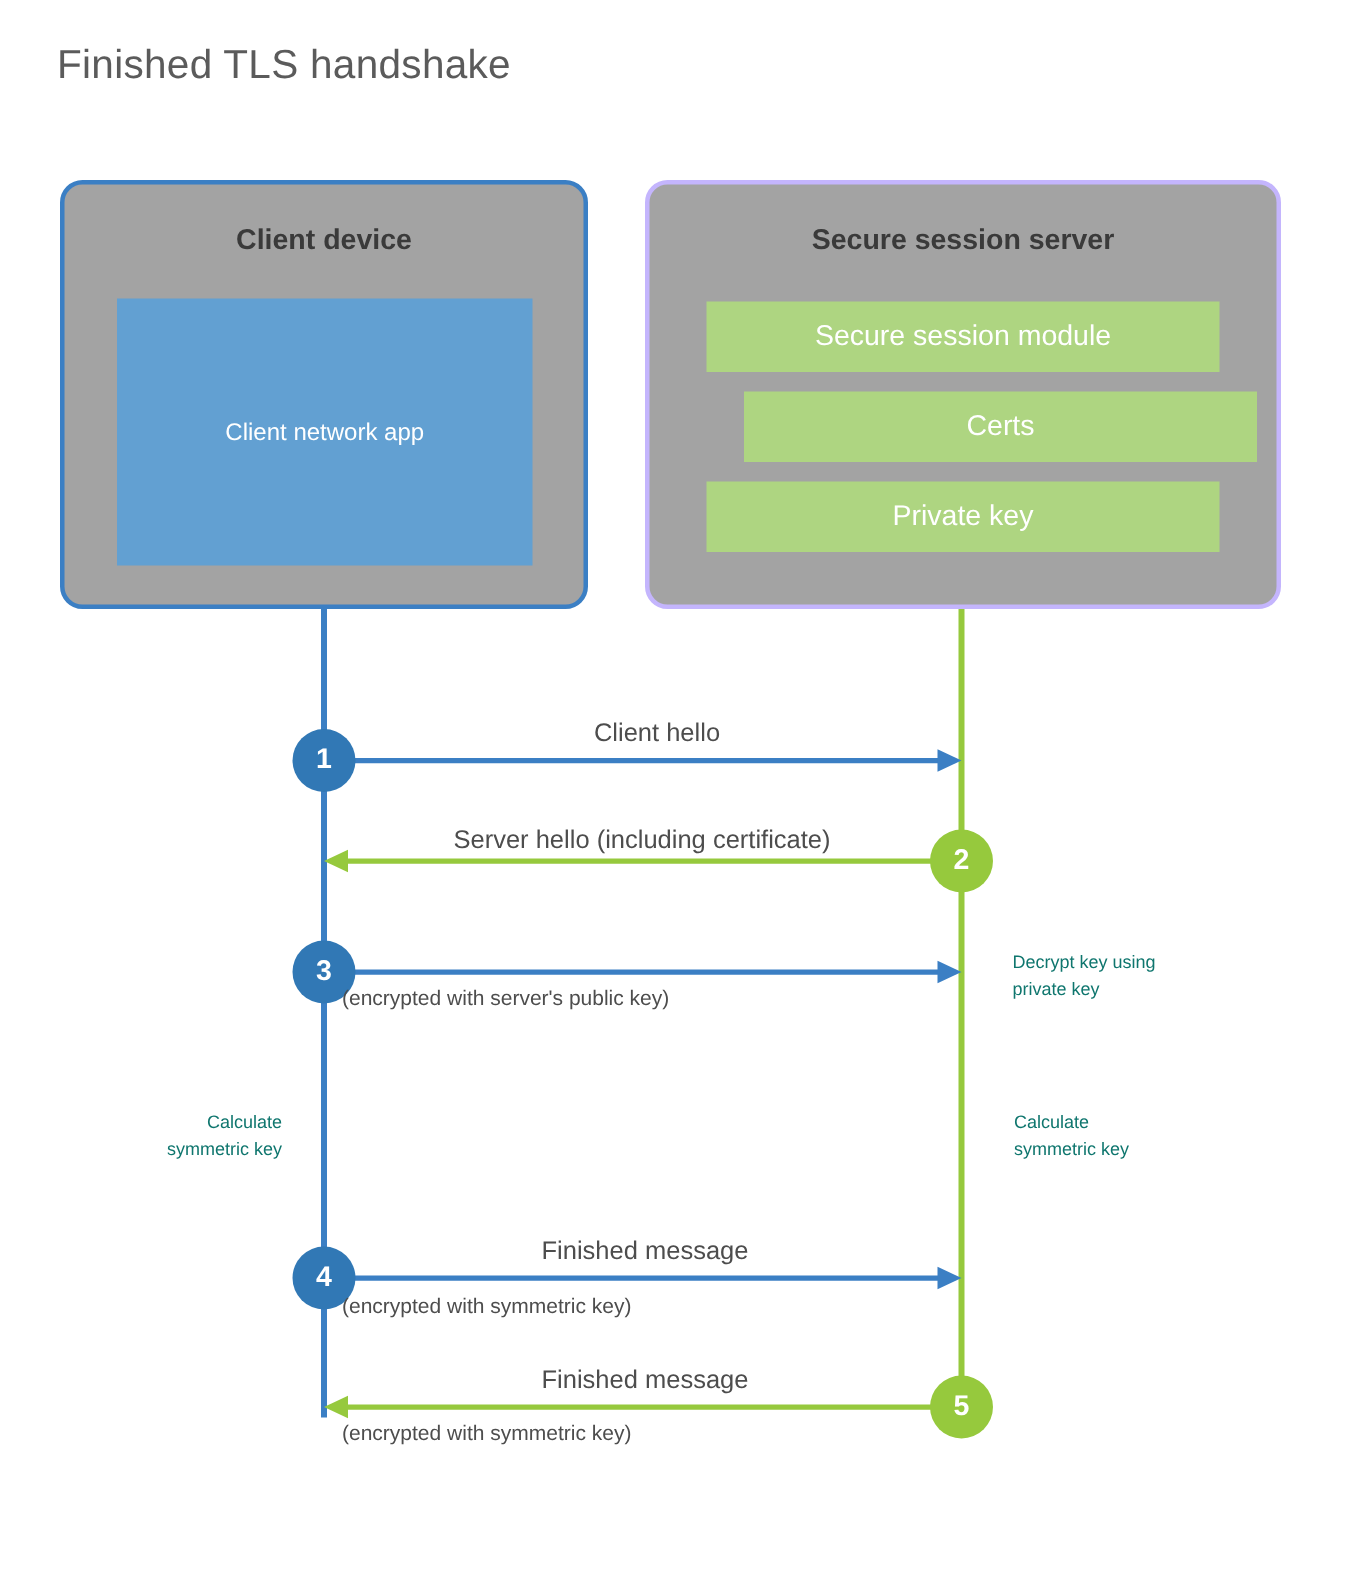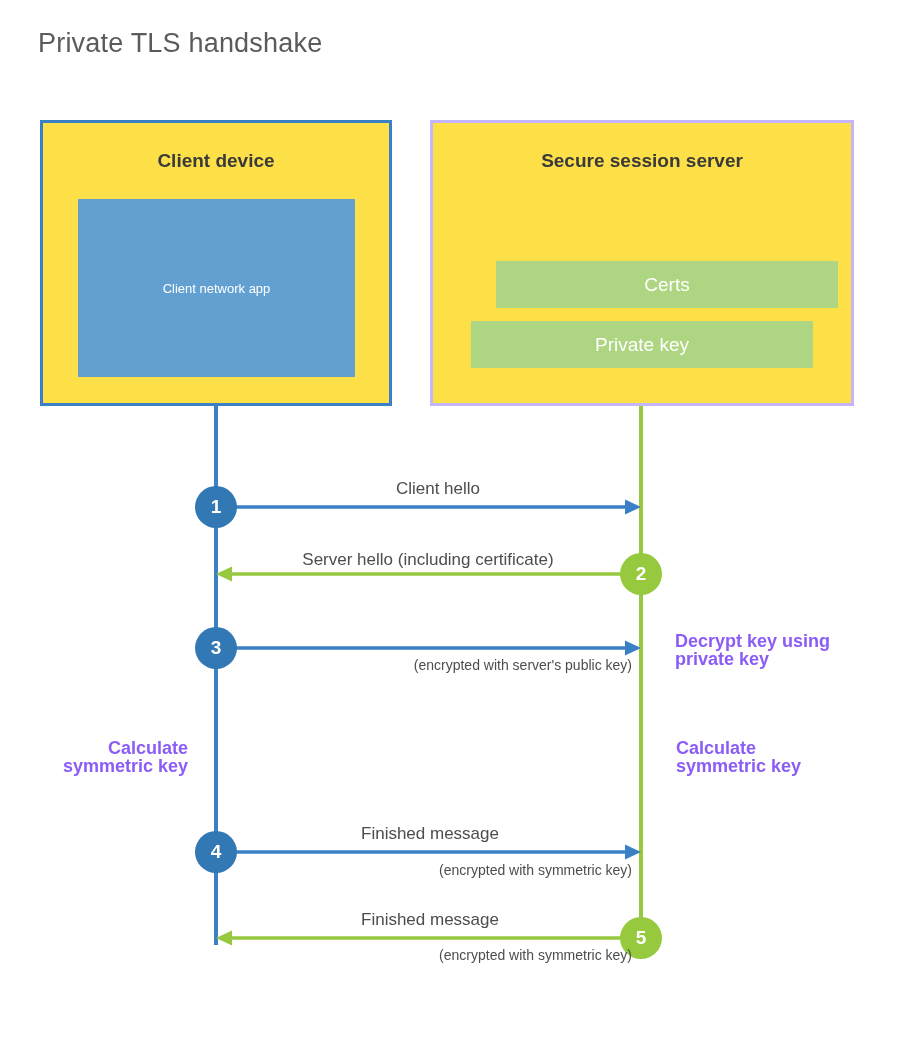--- a/index.html
+++ b/index.html
@@ -28,22 +28,23 @@
     font-size: 27px;
     font-weight: 300;
     letter-spacing: 0.2px;
     color: #5b5b5b;
     white-space: nowrap;
   }
 
   
   .party-box {
     position: absolute;
-    background: #fde047;
+    background: #a3a3a3;
     box-sizing: border-box;
+    border-radius: 15px;
   }
   #client-box {
     left: 40px;
     top: 120px;
     width: 352px;
     height: 286px;
     border: 3px solid #3b7fc4;
   }
   #server-box {
     left: 430px;
@@ -65,21 +66,21 @@
 
   
   #client-app-block {
     position: absolute;
     left: 35px;
     top: 76px;
     width: 277px;
     height: 178px;
     background: #62a0d2;
     color: #ffffff;
-    font-size: 13px;
+    font-size: 16px;
     font-weight: 400;
     line-height: 27px;
     display: flex;
     align-items: center;
     justify-content: center;
     text-align: center;
     padding: 0 16px;
     box-sizing: border-box;
   }
   .server-bar {
@@ -146,52 +147,52 @@
   
   .msg-label {
     position: absolute;
     text-align: center;
     font-size: 17px;
     color: #4d4d4d;
     white-space: nowrap;
   }
   .msg-sub {
     position: absolute;
-    text-align: right;
+    text-align: left;
     font-size: 14px;
     color: #4d4d4d;
     white-space: nowrap;
   }
 
   
   .side-note {
     position: absolute;
-    font-size: 18px;
+    font-size: 12px;
     line-height: 18px;
-    color: #8b5cf6;
+    color: #0f766e;
     white-space: pre-line;
-    font-weight: bold;
   }
   .side-note.right-align { text-align: right; }
   .side-note.left-align { text-align: left; }
 </style>
 </head>
 <body>
 
 <div id="canvas">
 
-  <div id="diagram-title">Private TLS handshake</div>
+  <div id="diagram-title">Finished TLS handshake</div>
 
   <div id="client-box" class="party-box">
     <div class="party-title">Client device</div>
     <div id="client-app-block">Client network app</div>
   </div>
 
   <div id="server-box" class="party-box">
     <div class="party-title">Secure session server</div>
+    <div class="server-bar b0">Secure session module</div>
     <div class="server-bar b1">Certs</div>
     <div class="server-bar b2">Private key</div>
   </div>
 
   <div id="client-lifeline" class="lifeline"></div>
   <div id="server-lifeline" class="lifeline"></div>
 
   <svg id="arrow-layer" viewBox="0 0 900 1058">
 
     <g>

